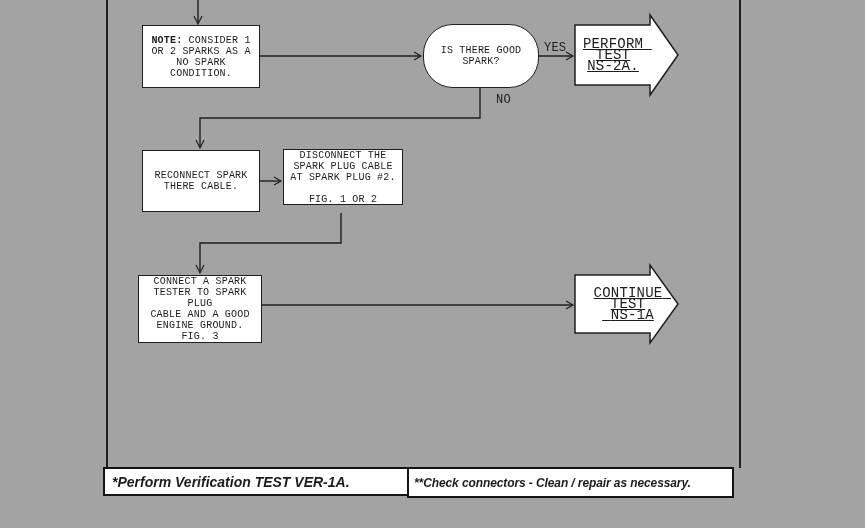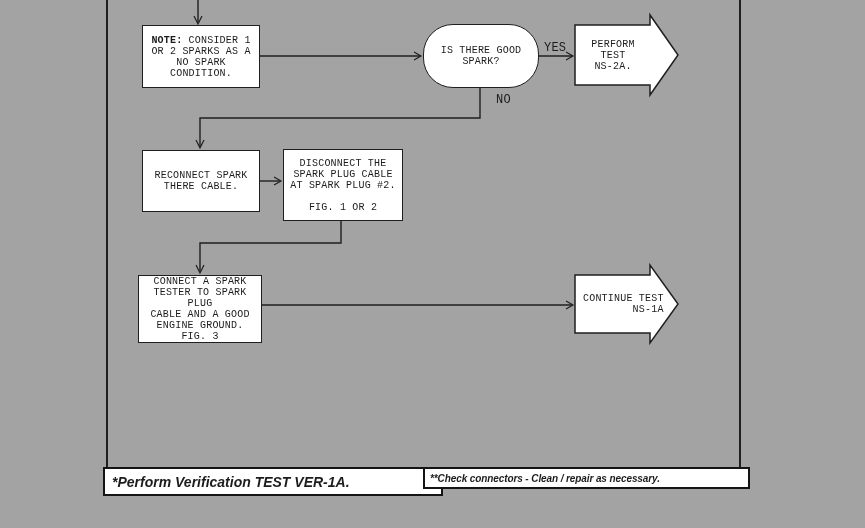--- a/index.html
+++ b/index.html
@@ -10,24 +10,24 @@
   }
   .lines { position:absolute; left:0; top:0; }
   .fc-box {
     position:absolute; border:1.5px solid #1f1f1f; background:#ffffff;
     display:flex; align-items:center; justify-content:center;
     text-align:center; font-size:10px; line-height:11px;
     white-space:pre-wrap; box-sizing:border-box; letter-spacing:0.2px;
   }
   .fc-arrow-text {
     position:absolute; display:flex; align-items:center; justify-content:center;
-    text-align:center; font-size:10px; line-height:11px;
-    white-space:pre-wrap; letter-spacing:0.2px;
+    text-align:center; font-size:14px; line-height:11px;
+    white-space:pre-wrap; letter-spacing:0.2px;text-decoration:underline;
   }
-  .fc-arrow-text.left { justify-content:flex-start; text-align:right; }
+  .fc-arrow-text.left { justify-content:flex-start; text-align:center; }
   .fc-label { position:absolute; font-size:12px; line-height:11px; letter-spacing:0.2px; }
   .b { font-weight:bold; }
   .footer-box {
     position:absolute; border:2px solid #141414; background:#ffffff;
     box-sizing:border-box; display:flex; align-items:center;
     font-family:"Liberation Sans","DejaVu Sans",sans-serif;
     font-style:italic; font-weight:bold; white-space:nowrap; overflow:hidden;
   }
 </style>
 </head>
@@ -78,31 +78,31 @@
 
   <div class="fc-label" style="left:544px; top:43px;">YES</div>
   <div class="fc-label" style="left:496px; top:95px;">NO</div>
 
   <div class="fc-arrow-text" style="left:576px; top:25px; width:74px; height:60px;">PERFORM TEST
 NS-2A.</div>
 
   <div class="fc-box" style="left:142px; top:150px; width:118px; height:62px;">RECONNECT SPARK
 THERE CABLE.</div>
 
-  <div class="fc-box" style="left:283px; top:149px; width:120px; height:72px;">DISCONNECT THE
+  <div class="fc-box" style="left:283px; top:149px; width:120px; height:56px;">DISCONNECT THE
 SPARK PLUG CABLE
 AT SPARK PLUG #2.
 
 FIG. 1 OR 2</div>
 
   <div class="fc-box" style="left:138px; top:275px; width:124px; height:68px;">CONNECT A SPARK
 TESTER TO SPARK PLUG
 CABLE AND A GOOD
 ENGINE GROUND.
 FIG. 3</div>
 
   <div class="fc-arrow-text left" style="left:583px; top:277px; width:90px; height:54px;">CONTINUE TEST
  NS-1A</div>
 
   <div class="footer-box" style="left:103px; top:467px; width:340px; height:29px; font-size:14px; padding-left:7px;">*Perform Verification TEST VER-1A.</div>
-  <div class="footer-box" style="left:423px; top:467px; width:327px; height:22px; font-size:10px; padding-left:5px; letter-spacing:-0.1px;">**Check connectors - Clean / repair as necessary.</div>
+  <div class="footer-box" style="left:407px; top:467px; width:327px; height:31px; font-size:12px; padding-left:5px; letter-spacing:-0.1px;">**Check connectors - Clean / repair as necessary.</div>
 
 </div>
 
 </body></html>

